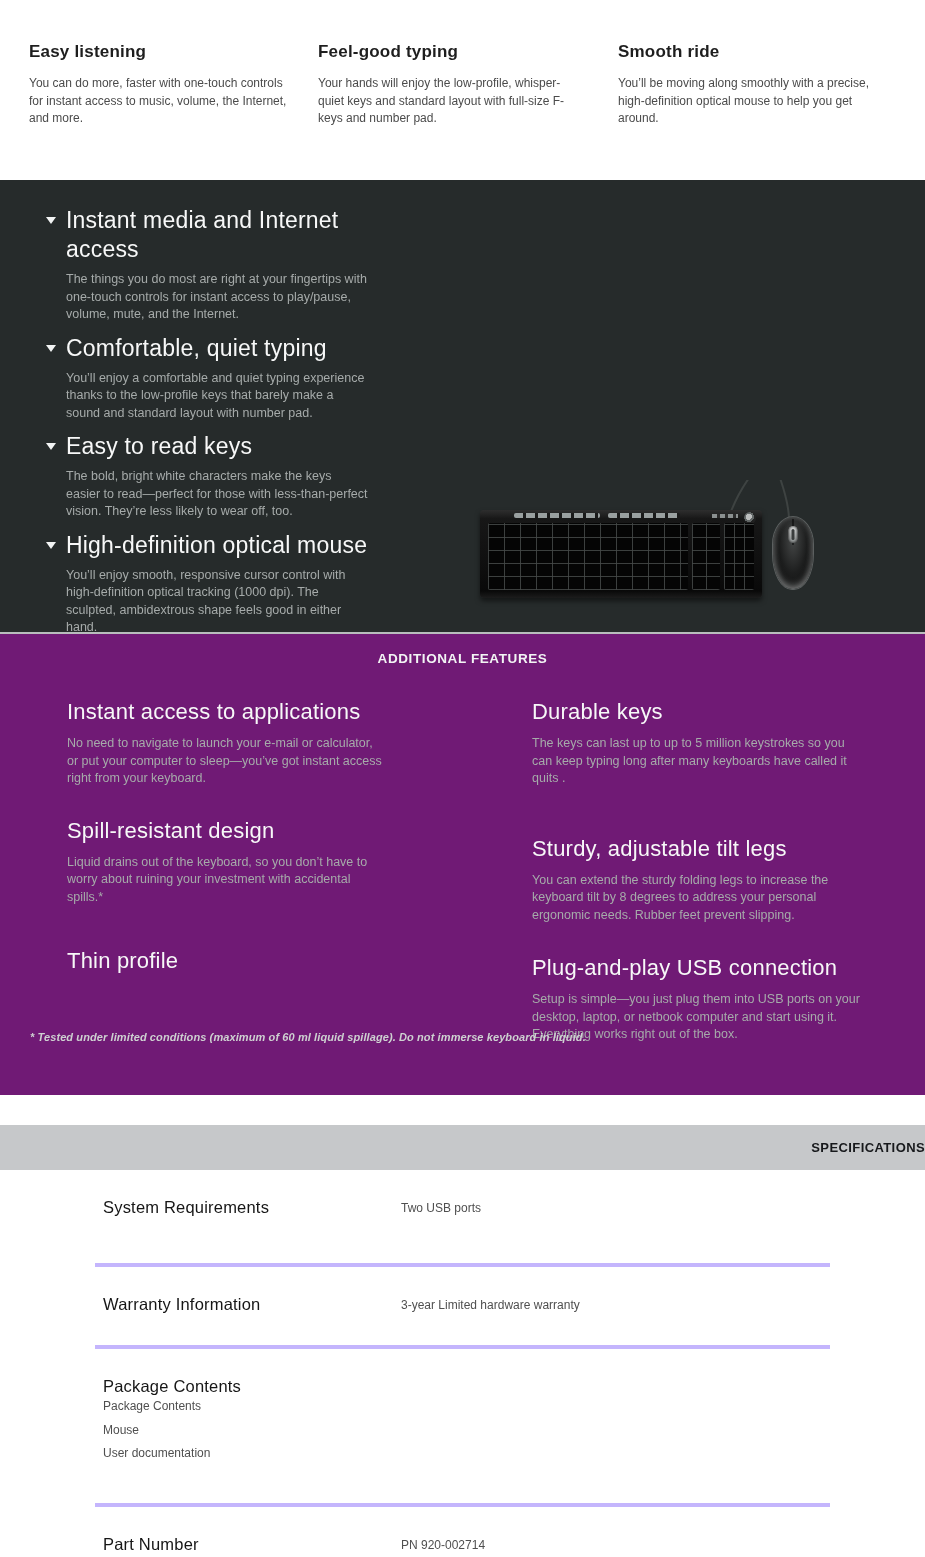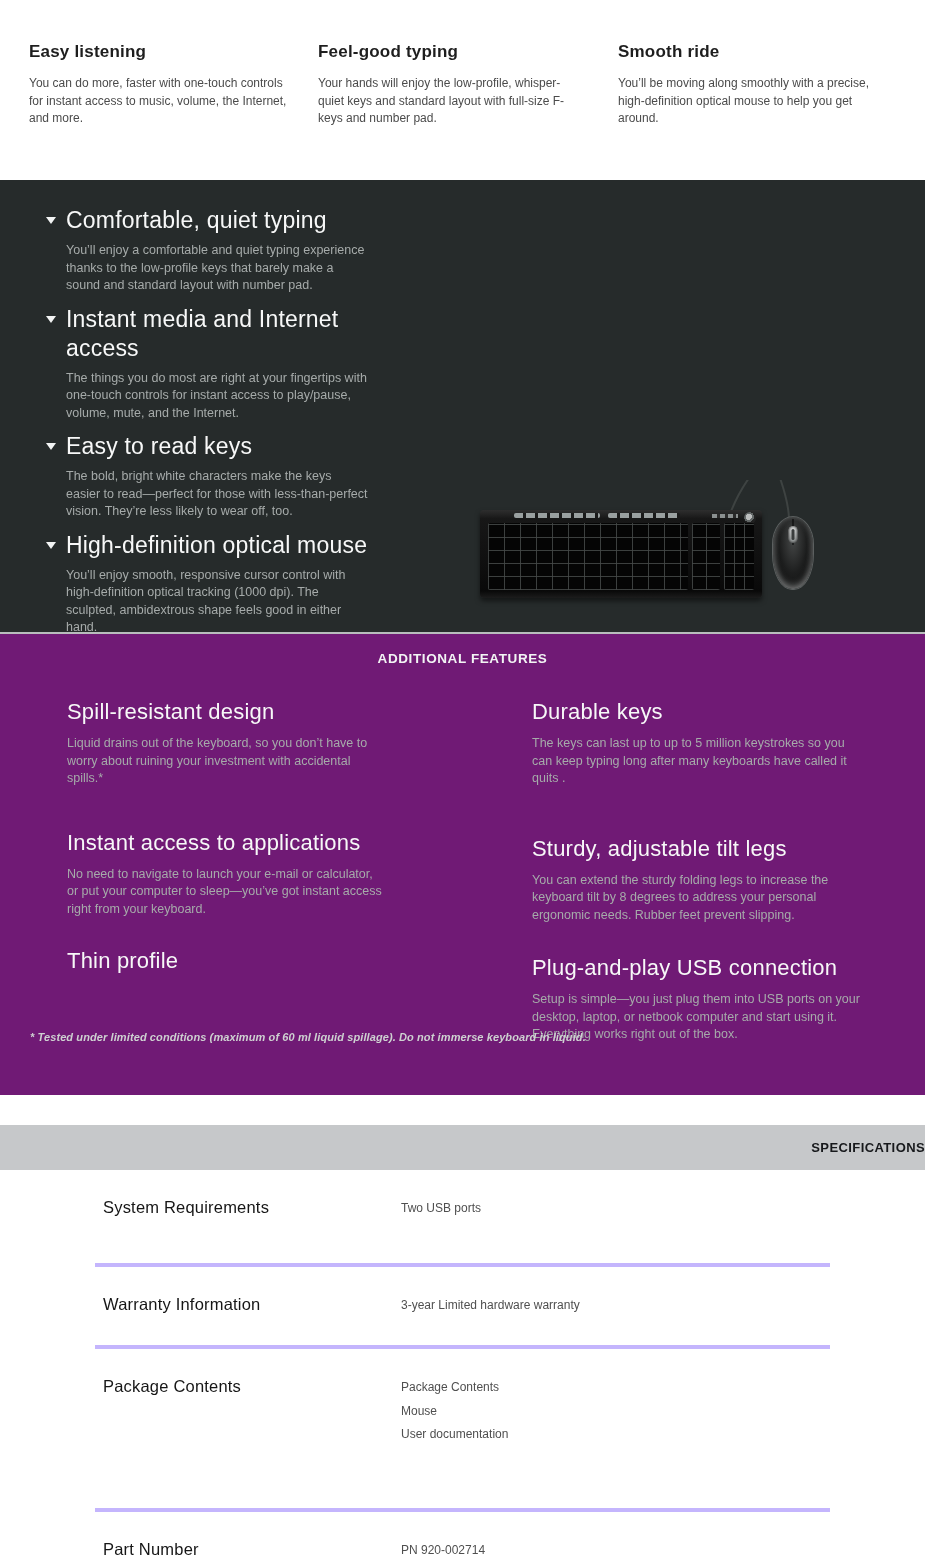--- a/index.html
+++ b/index.html
@@ -87,21 +87,21 @@
   .additional .footnote { top:397px; }
 
   
   .spec-gap { height:30px; background:#fff; }
   .spec-band { height:45px; background:#c6c8ca; display:flex; align-items:center; justify-content:flex-end; }
   .spec-band-title { font-size:13px; font-weight:700; color:#17191c; letter-spacing:.4px; }
   .specs { background:#fff; padding:0 95px; }
   .spec-row { display:flex; border-bottom:4px solid #c4b5fd; padding:28px 0 26px 8px; }
   .spec-row.last { border-bottom:none; }
   .spec-row.r1 { padding-bottom:40px; }
-  .spec-row.r3 { padding-bottom:58px; }
+  .spec-row.r3 { padding-bottom:34px;flex-direction:column; }
   .spec-label { width:298px; flex:none; font-size:16.5px; font-weight:500; color:#161616; letter-spacing:.2px; }
   .spec-values { max-width:445px; padding-top:2px; }
   .spec-values p { font-size:12px; line-height:16.5px; color:#4f4f4f; margin-bottom:6px; }
   .spec-values.spread p { margin-bottom:7px; }
 </style>
 </head>
 <body>
 
 <div class="intro">
   <div class="intro-col c1">
@@ -117,31 +117,31 @@
     <div class="intro-body">You’ll be moving along smoothly with a precise, high-definition optical mouse to help you get around.</div>
   </div>
 </div>
 
 <div class="features">
   <div class="feature-list">
 
     <div class="feature-item">
       <div class="feature-head">
         <span class="caret"></span>
+        <span class="feature-title">Instant media and Internet access</span>
+      </div>
+      <div class="feature-body">The things you do most are right at your fingertips with one-touch controls for instant access to play/pause, volume, mute, and the Internet.</div>
+    </div>
+
+    <div class="feature-item">
+      <div class="feature-head">
+        <span class="caret"></span>
         <span class="feature-title">Comfortable, quiet typing</span>
       </div>
       <div class="feature-body">You’ll enjoy a comfortable and quiet typing experience thanks to the low-profile keys that barely make a sound and standard layout with number pad.</div>
-    </div>
-
-    <div class="feature-item">
-      <div class="feature-head">
-        <span class="caret"></span>
-        <span class="feature-title">Instant media and Internet access</span>
-      </div>
-      <div class="feature-body">The things you do most are right at your fingertips with one-touch controls for instant access to play/pause, volume, mute, and the Internet.</div>
     </div>
 
     <div class="feature-item">
       <div class="feature-head">
         <span class="caret"></span>
         <span class="feature-title">Easy to read keys</span>
       </div>
       <div class="feature-body">The bold, bright white characters make the keys easier to read—perfect for those with less-than-perfect vision. They’re less likely to wear off, too.</div>
     </div>
 
@@ -176,27 +176,27 @@
   </div>
 </div>
 
 <div class="light-divider"></div>
 
 <div class="additional">
   <div class="add-header">ADDITIONAL FEATURES</div>
 
   <div class="add-cols">
     <div class="add-col left">
+      <div class="add-item l1">
+        <div class="add-title">Instant access to applications</div>
+        <div class="add-body">No need to navigate to launch your e-mail or calculator, or put your computer to sleep—you’ve got instant access right from your keyboard.</div>
+      </div>
       <div class="add-item l2">
         <div class="add-title">Spill-resistant design</div>
         <div class="add-body">Liquid drains out of the keyboard, so you don’t have to worry about ruining your investment with accidental spills.*</div>
-      </div>
-      <div class="add-item l1">
-        <div class="add-title">Instant access to applications</div>
-        <div class="add-body">No need to navigate to launch your e-mail or calculator, or put your computer to sleep—you’ve got instant access right from your keyboard.</div>
       </div>
       <div class="add-item l3">
         <div class="add-title">Thin profile</div>
       </div>
     </div>
 
     <div class="add-col right">
       <div class="add-item r1">
         <div class="add-title">Durable keys</div>
         <div class="add-body">The keys can last up to up to 5 million keystrokes so you can keep typing long after many keyboards have called it quits .</div>

